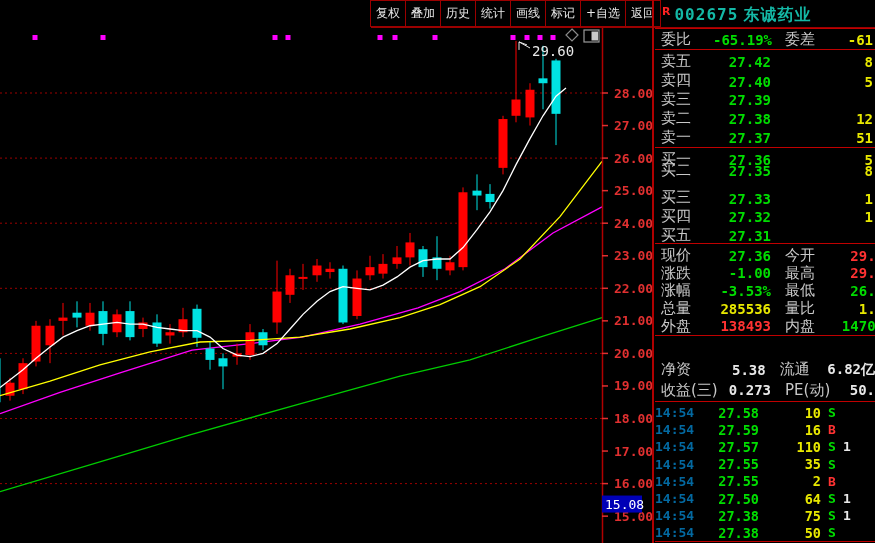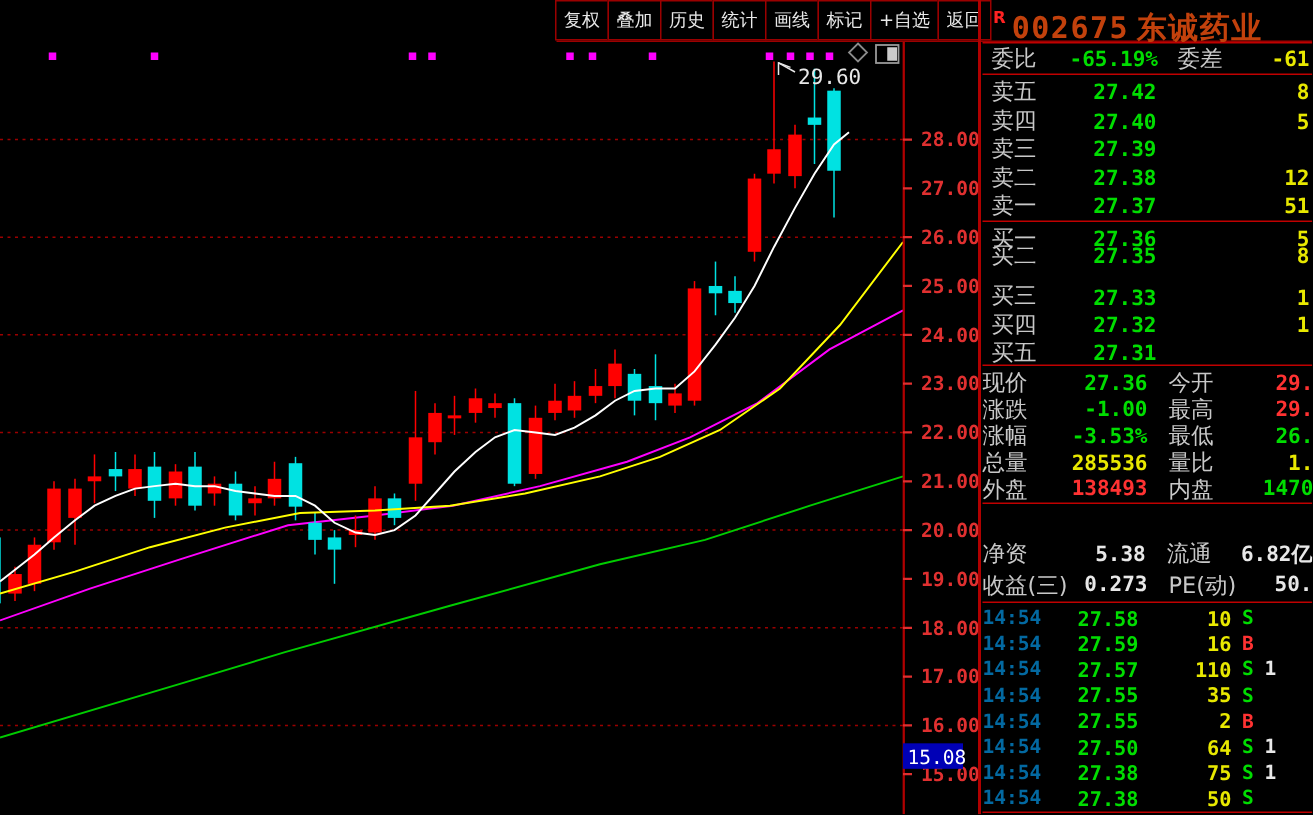--- a/index.html
+++ b/index.html
@@ -8,35 +8,35 @@
   .num{font-family:"DejaVu Sans Mono",monospace;font-weight:bold;}
   
   #toolbar{position:absolute;left:0;top:0;width:875px;height:28px;background:#000;}
   #btnrow{position:absolute;left:371px;top:0;display:flex;height:27px;}
   .tbtn{border:1px solid #9b0000;margin-left:-1px;color:#e8e8e8;font-size:12px;
         display:flex;align-items:center;justify-content:center;padding:0 5px;min-width:24px;
         background:#000;cursor:pointer;white-space:nowrap;}
   #tb-underline{position:absolute;left:371px;top:27px;width:504px;height:1px;background:#9b0000;}
   #stockhdr{position:absolute;left:662px;top:5px;white-space:nowrap;}
   #stockhdr .flag{color:#ff2222;font-size:11px;font-weight:bold;vertical-align:top;margin-right:4px;}
-  #stockhdr .code,#stockhdr .name{color:#c2410c;font-size:20px;font-weight:bold;letter-spacing:1px;}
+  #stockhdr .code,#stockhdr .name{color:#14b8a6;font-size:16px;font-weight:bold;letter-spacing:1px;}
   
   #chartwrap{position:absolute;left:0;top:28px;width:655px;height:515px;}
   
   #vdivider{position:absolute;left:652px;top:0;width:2px;height:543px;background:#b00000;}
   
   #panel{position:absolute;left:655px;top:28px;width:220px;height:515px;background:#000;font-size:13px;}
   .sep{position:absolute;left:0;width:220px;height:1px;background:#c00000;}
   .prow{position:absolute;left:0;width:220px;display:flex;align-items:center;}
   .lab{color:#c8c8c8;font-size:15px;}
   .g{color:#00dd00;} .r{color:#ff3232;} .y{color:#e8e800;} .w{color:#e8e8e8;}
   .ob-lab{width:52px;padding-left:6px;}
   .ob-price{width:58px;text-align:right;font-size:14px;}
   .ob-vol{flex:1;text-align:right;padding-right:2px;font-size:14px;}
-  .st-l1{width:52px;}
+  .st-l1{width:52px;padding-left:6px;}
   .st-v1{width:58px;text-align:right;font-size:14px;}
   .st-l2{width:50px;padding-left:14px;}
   .st-v2{flex:1;text-align:right;margin-right:-9px;font-size:14px;white-space:nowrap;}
   .st2-v2{flex:1;text-align:right;margin-right:0px;font-size:14px;white-space:nowrap;}
   .tk-t{width:42px;color:#0369a1;font-size:13px;}
   .tk-p{width:62px;text-align:right;font-size:13.5px;}
   .tk-v{width:62px;text-align:right;font-size:13.5px;}
   .tk-s{width:22px;text-align:center;font-size:13px;font-weight:bold;}
   .tk-e{flex:1;text-align:left;color:#e8e8e8;font-size:13px;}
 </style>

